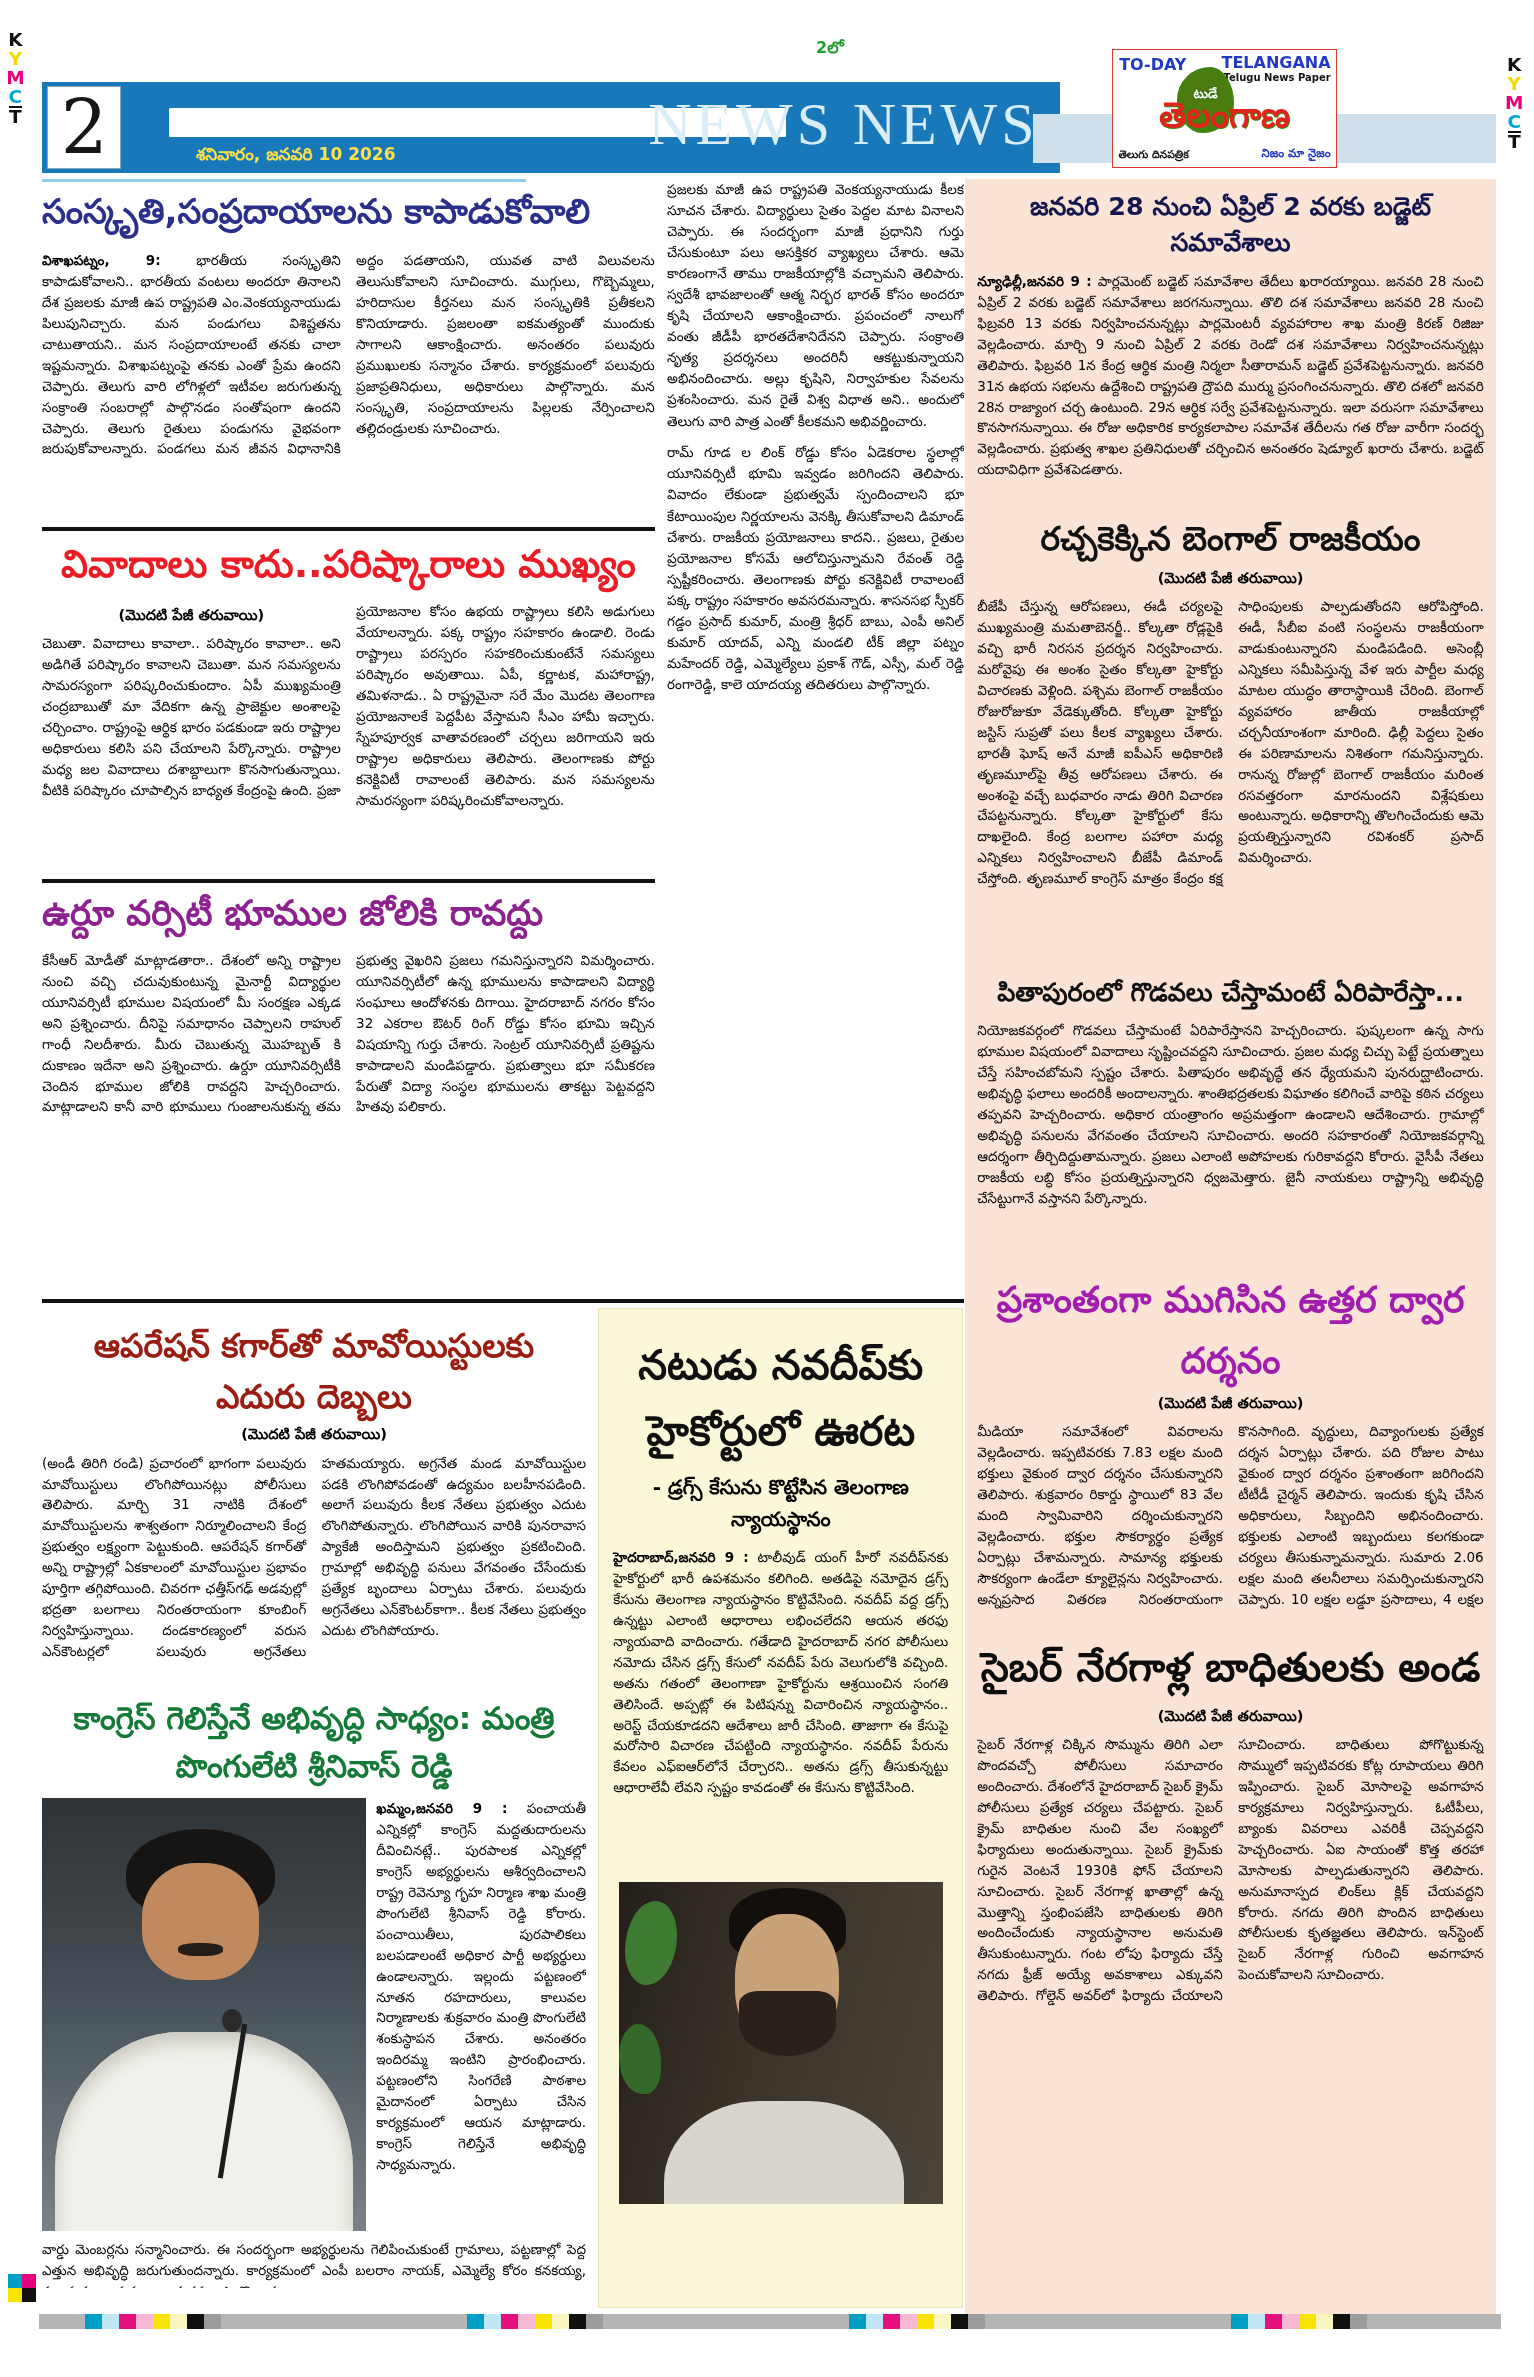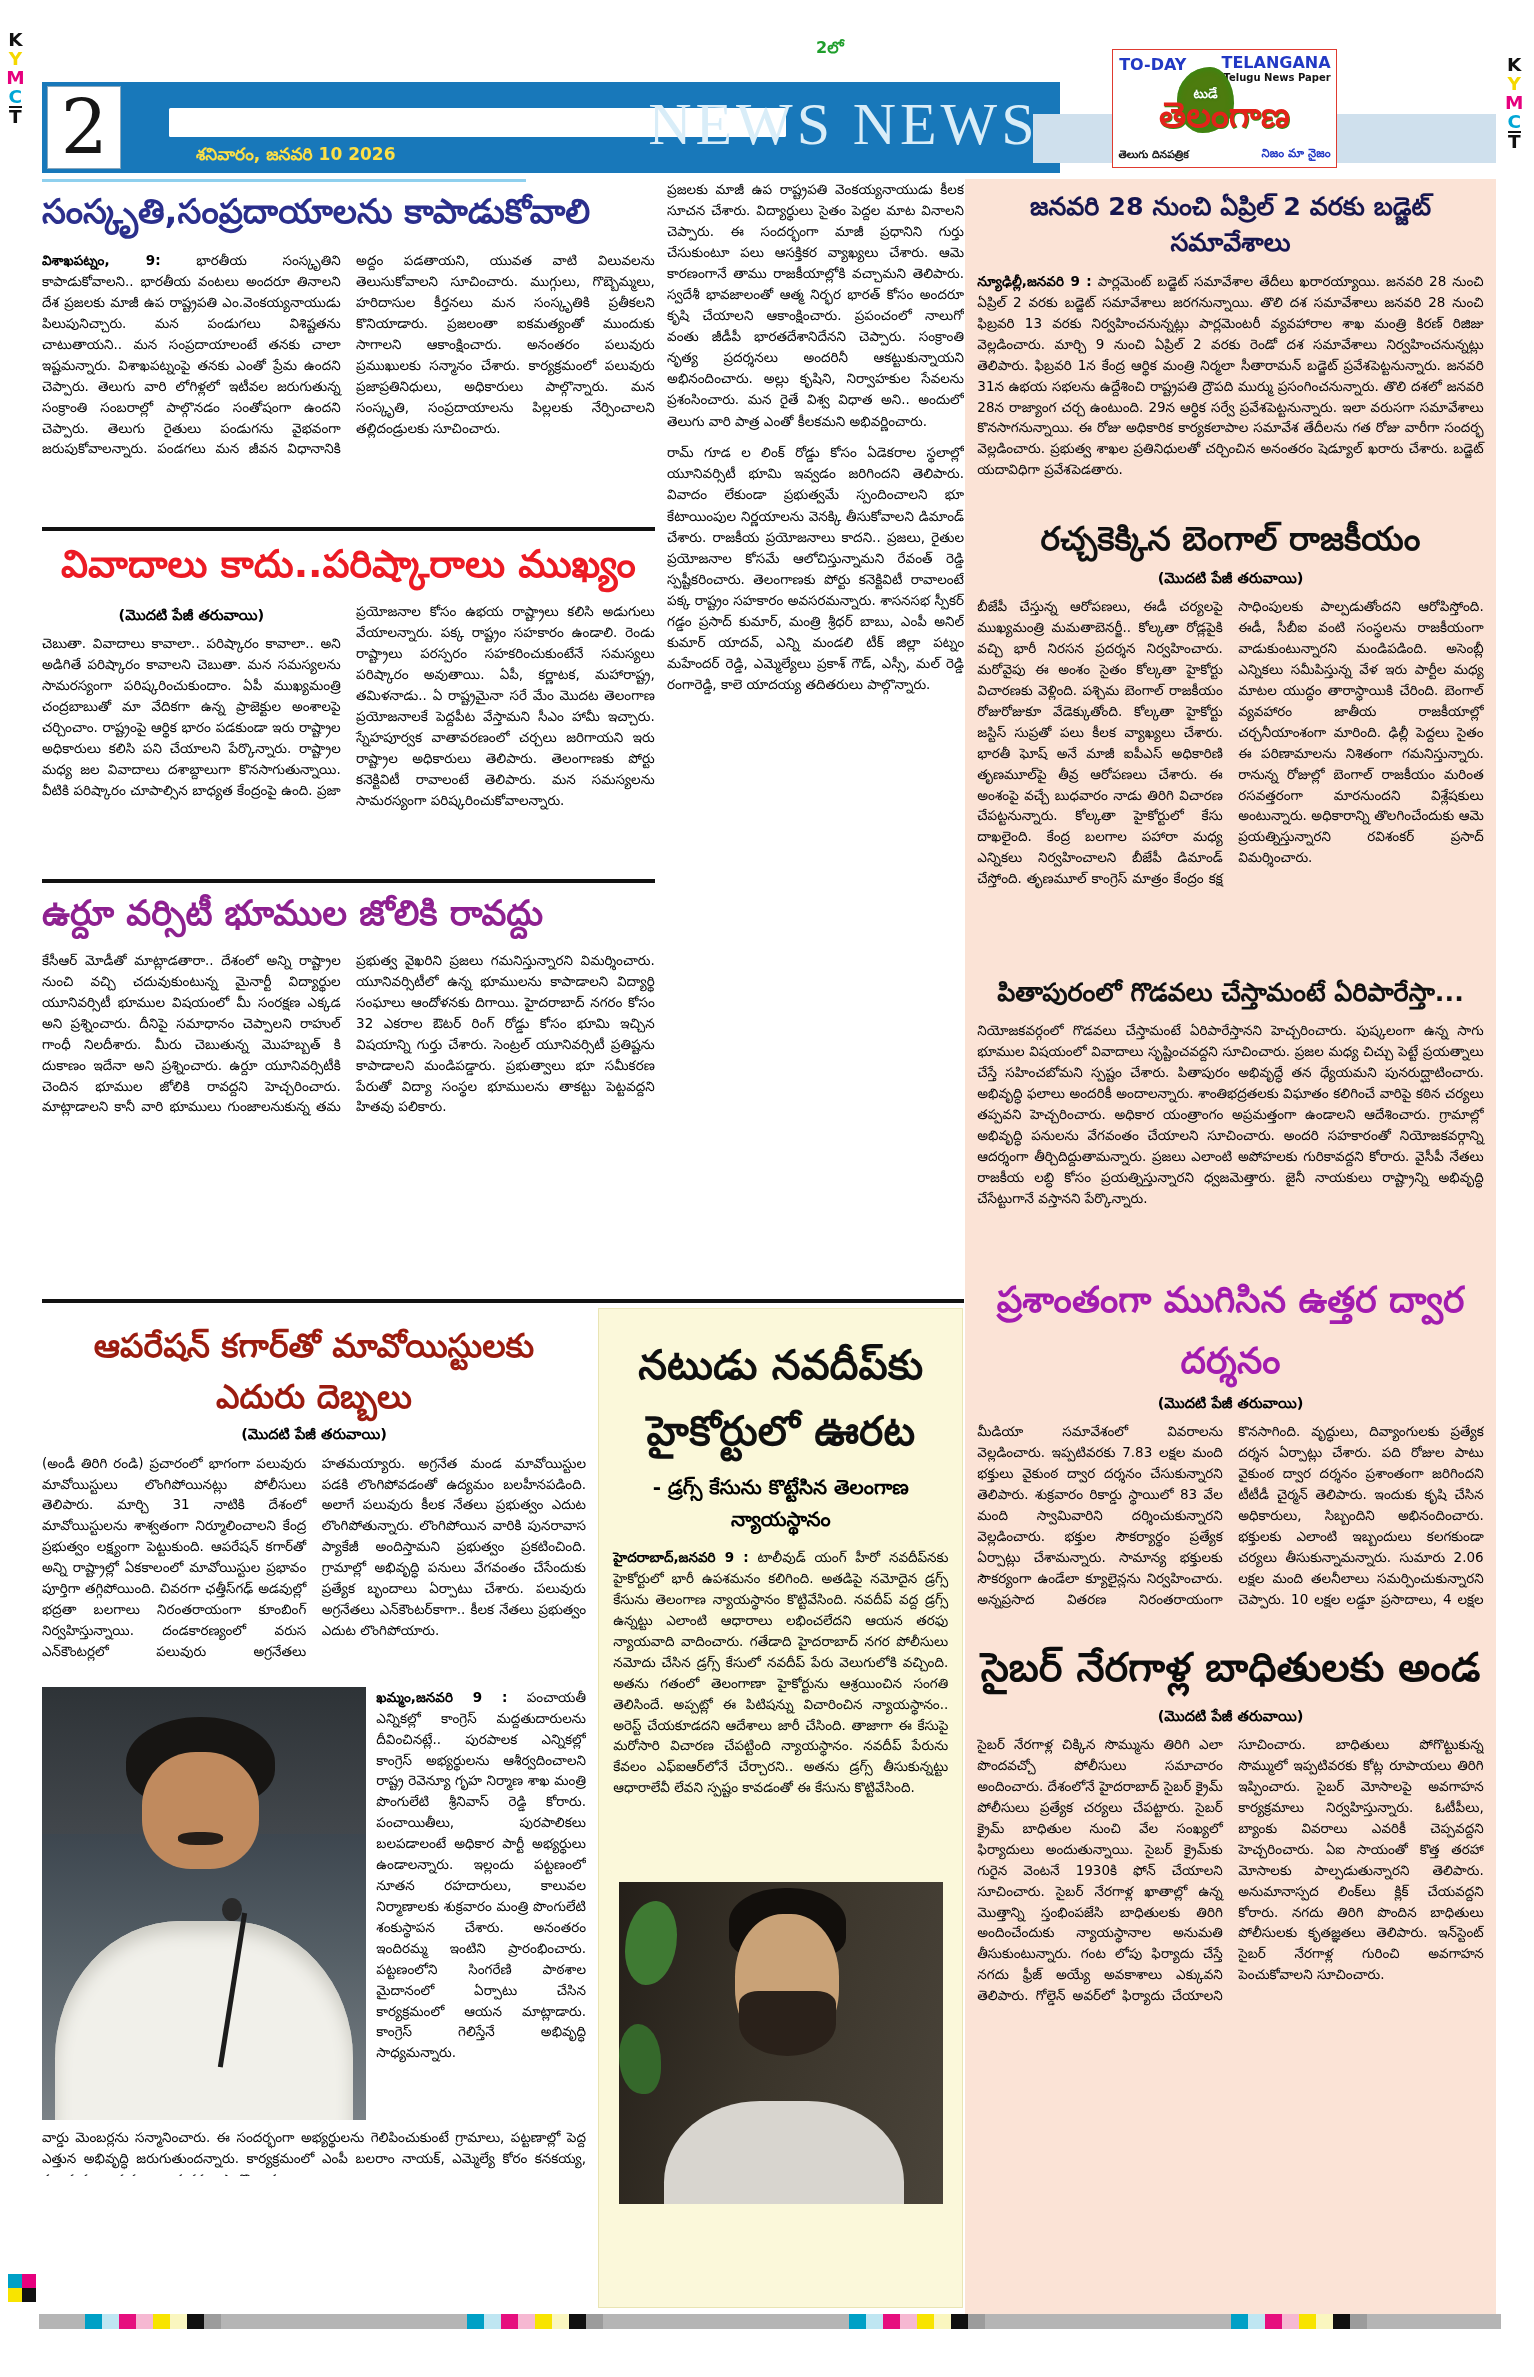--- a/index.html
+++ b/index.html
@@ -190,20 +190,21 @@
       <div class="rule-big"></div>
 
       <div class="bottom-row">
         <div class="left-sub">
           <div class="hl hl-kagar">ఆపరేషన్ కగార్‌తో మావోయిస్టులకు ఎదురు దెబ్బలు</div>
           <div class="contd">(మొదటి పేజీ తరువాయి)</div>
           <div class="btxt cols2 h-kagar">
             <span>(అండీ తిరిగి రండి) ప్రచారంలో భాగంగా పలువురు మావోయిస్టులు లొంగిపోయినట్లు పోలీసులు తెలిపారు. మార్చి 31 నాటికి దేశంలో మావోయిస్టులను శాశ్వతంగా నిర్మూలించాలని కేంద్ర ప్రభుత్వం లక్ష్యంగా పెట్టుకుంది. ఆపరేషన్ కగార్‌తో అన్ని రాష్ట్రాల్లో ఏకకాలంలో మావోయిస్టుల ప్రభావం పూర్తిగా తగ్గిపోయింది. చివరగా ఛత్తీస్‌గఢ్ అడవుల్లో భద్రతా బలగాలు నిరంతరాయంగా కూంబింగ్ నిర్వహిస్తున్నాయి. దండకారణ్యంలో వరుస ఎన్‌కౌంటర్లలో పలువురు అగ్రనేతలు హతమయ్యారు. అగ్రనేత మండ మావోయిస్టుల పడకి లొంగిపోవడంతో ఉద్యమం బలహీనపడింది. అలాగే పలువురు కీలక నేతలు ప్రభుత్వం ఎదుట లొంగిపోతున్నారు. లొంగిపోయిన వారికి పునరావాస ప్యాకేజీ అందిస్తామని ప్రభుత్వం ప్రకటించింది. గ్రామాల్లో అభివృద్ధి పనులు వేగవంతం చేసేందుకు ప్రత్యేక బృందాలు ఏర్పాటు చేశారు. పలువురు అగ్రనేతలు ఎన్‌కౌంటర్‌కాగా.. కీలక నేతలు ప్రభుత్వం ఎదుట లొంగిపోయారు.</span>
           </div>
 
+          <div class="hl hl-congress">కాంగ్రెస్ గెలిస్తేనే అభివృద్ధి సాధ్యం: మంత్రి పొంగులేటి శ్రీనివాస్ రెడ్డి</div>
           <div class="congress-row">
             <div class="photo photo-politician">
               <div class="pp-panel"></div>
               <div class="pp-hair"></div>
               <div class="pp-face"></div>
               <div class="pp-mus"></div>
               <div class="pp-shirt"></div>
               <div class="pp-mictip"></div>
               <div class="pp-mic"></div>
             </div>

